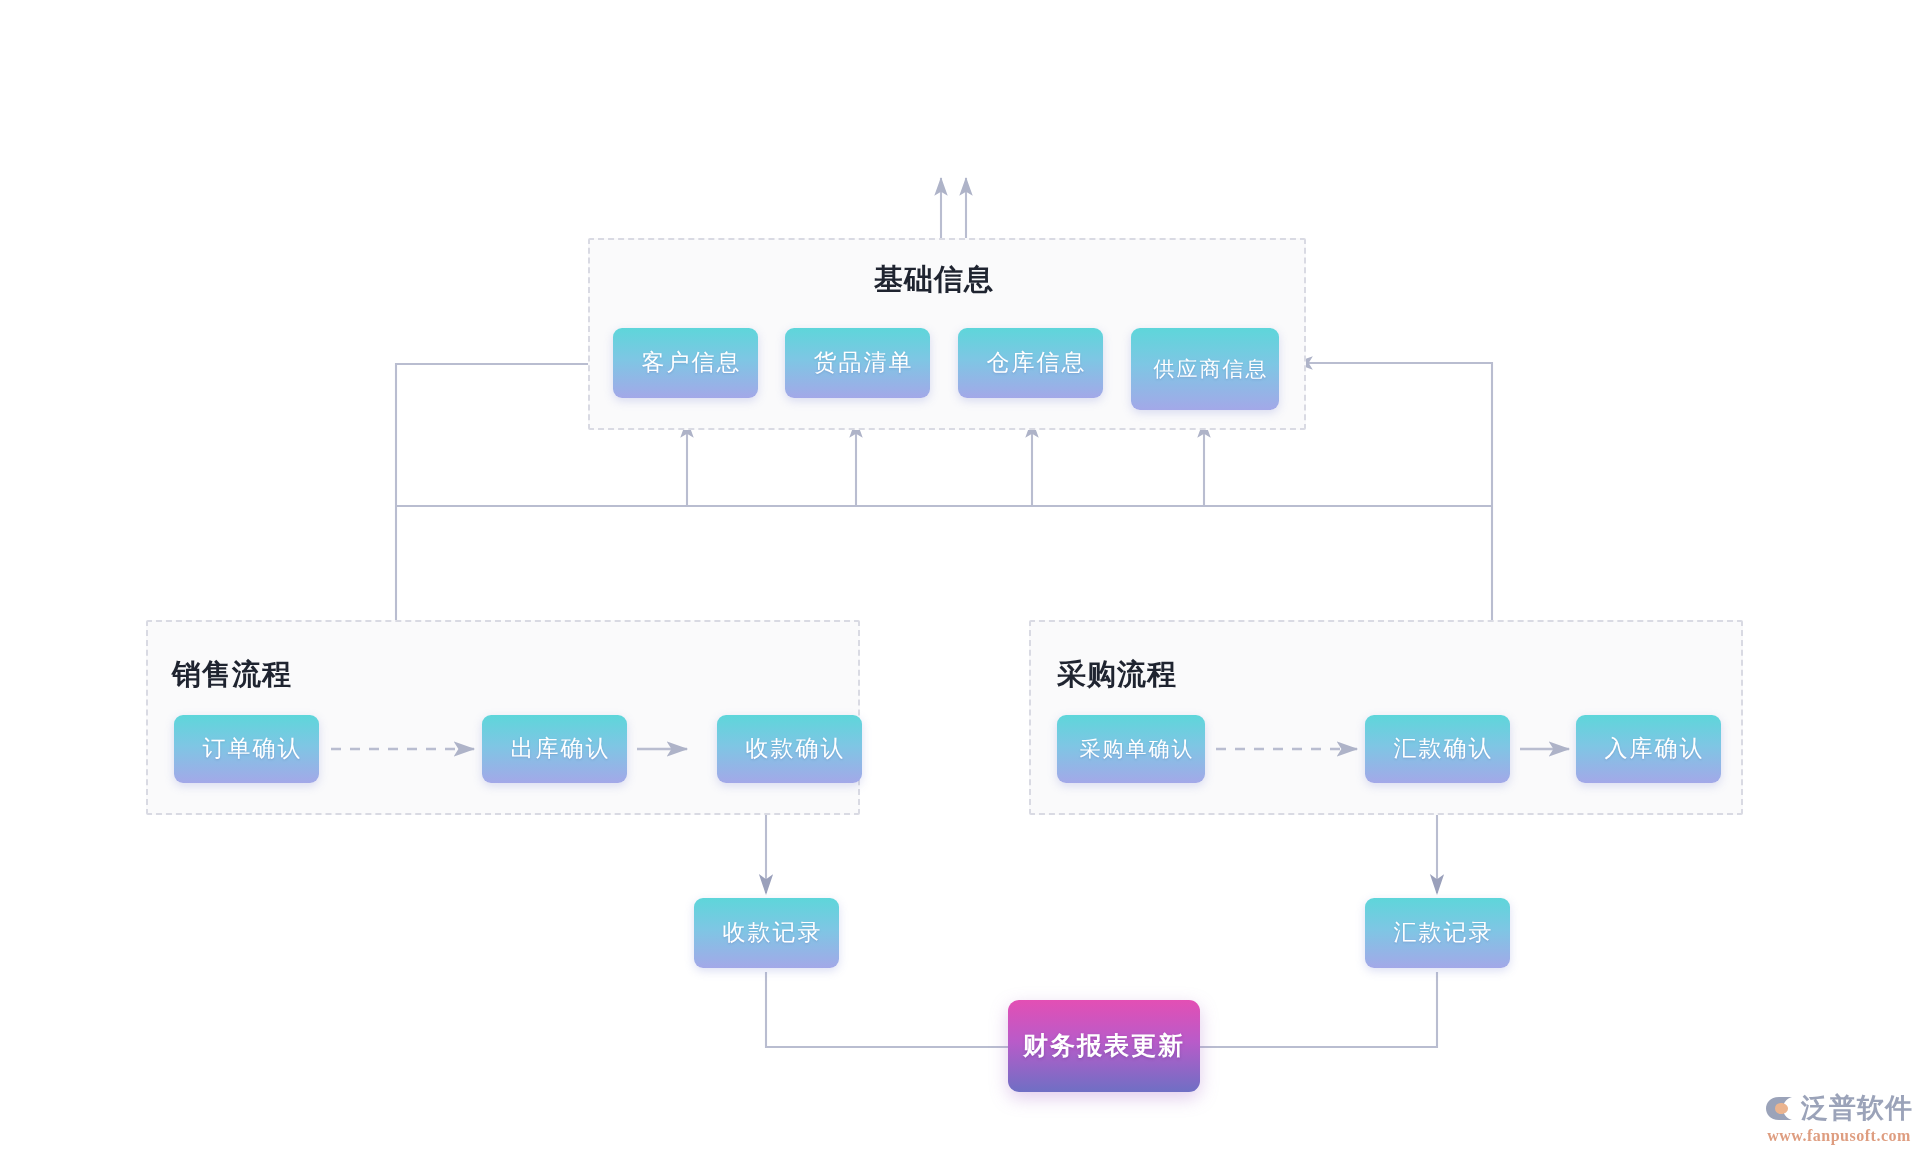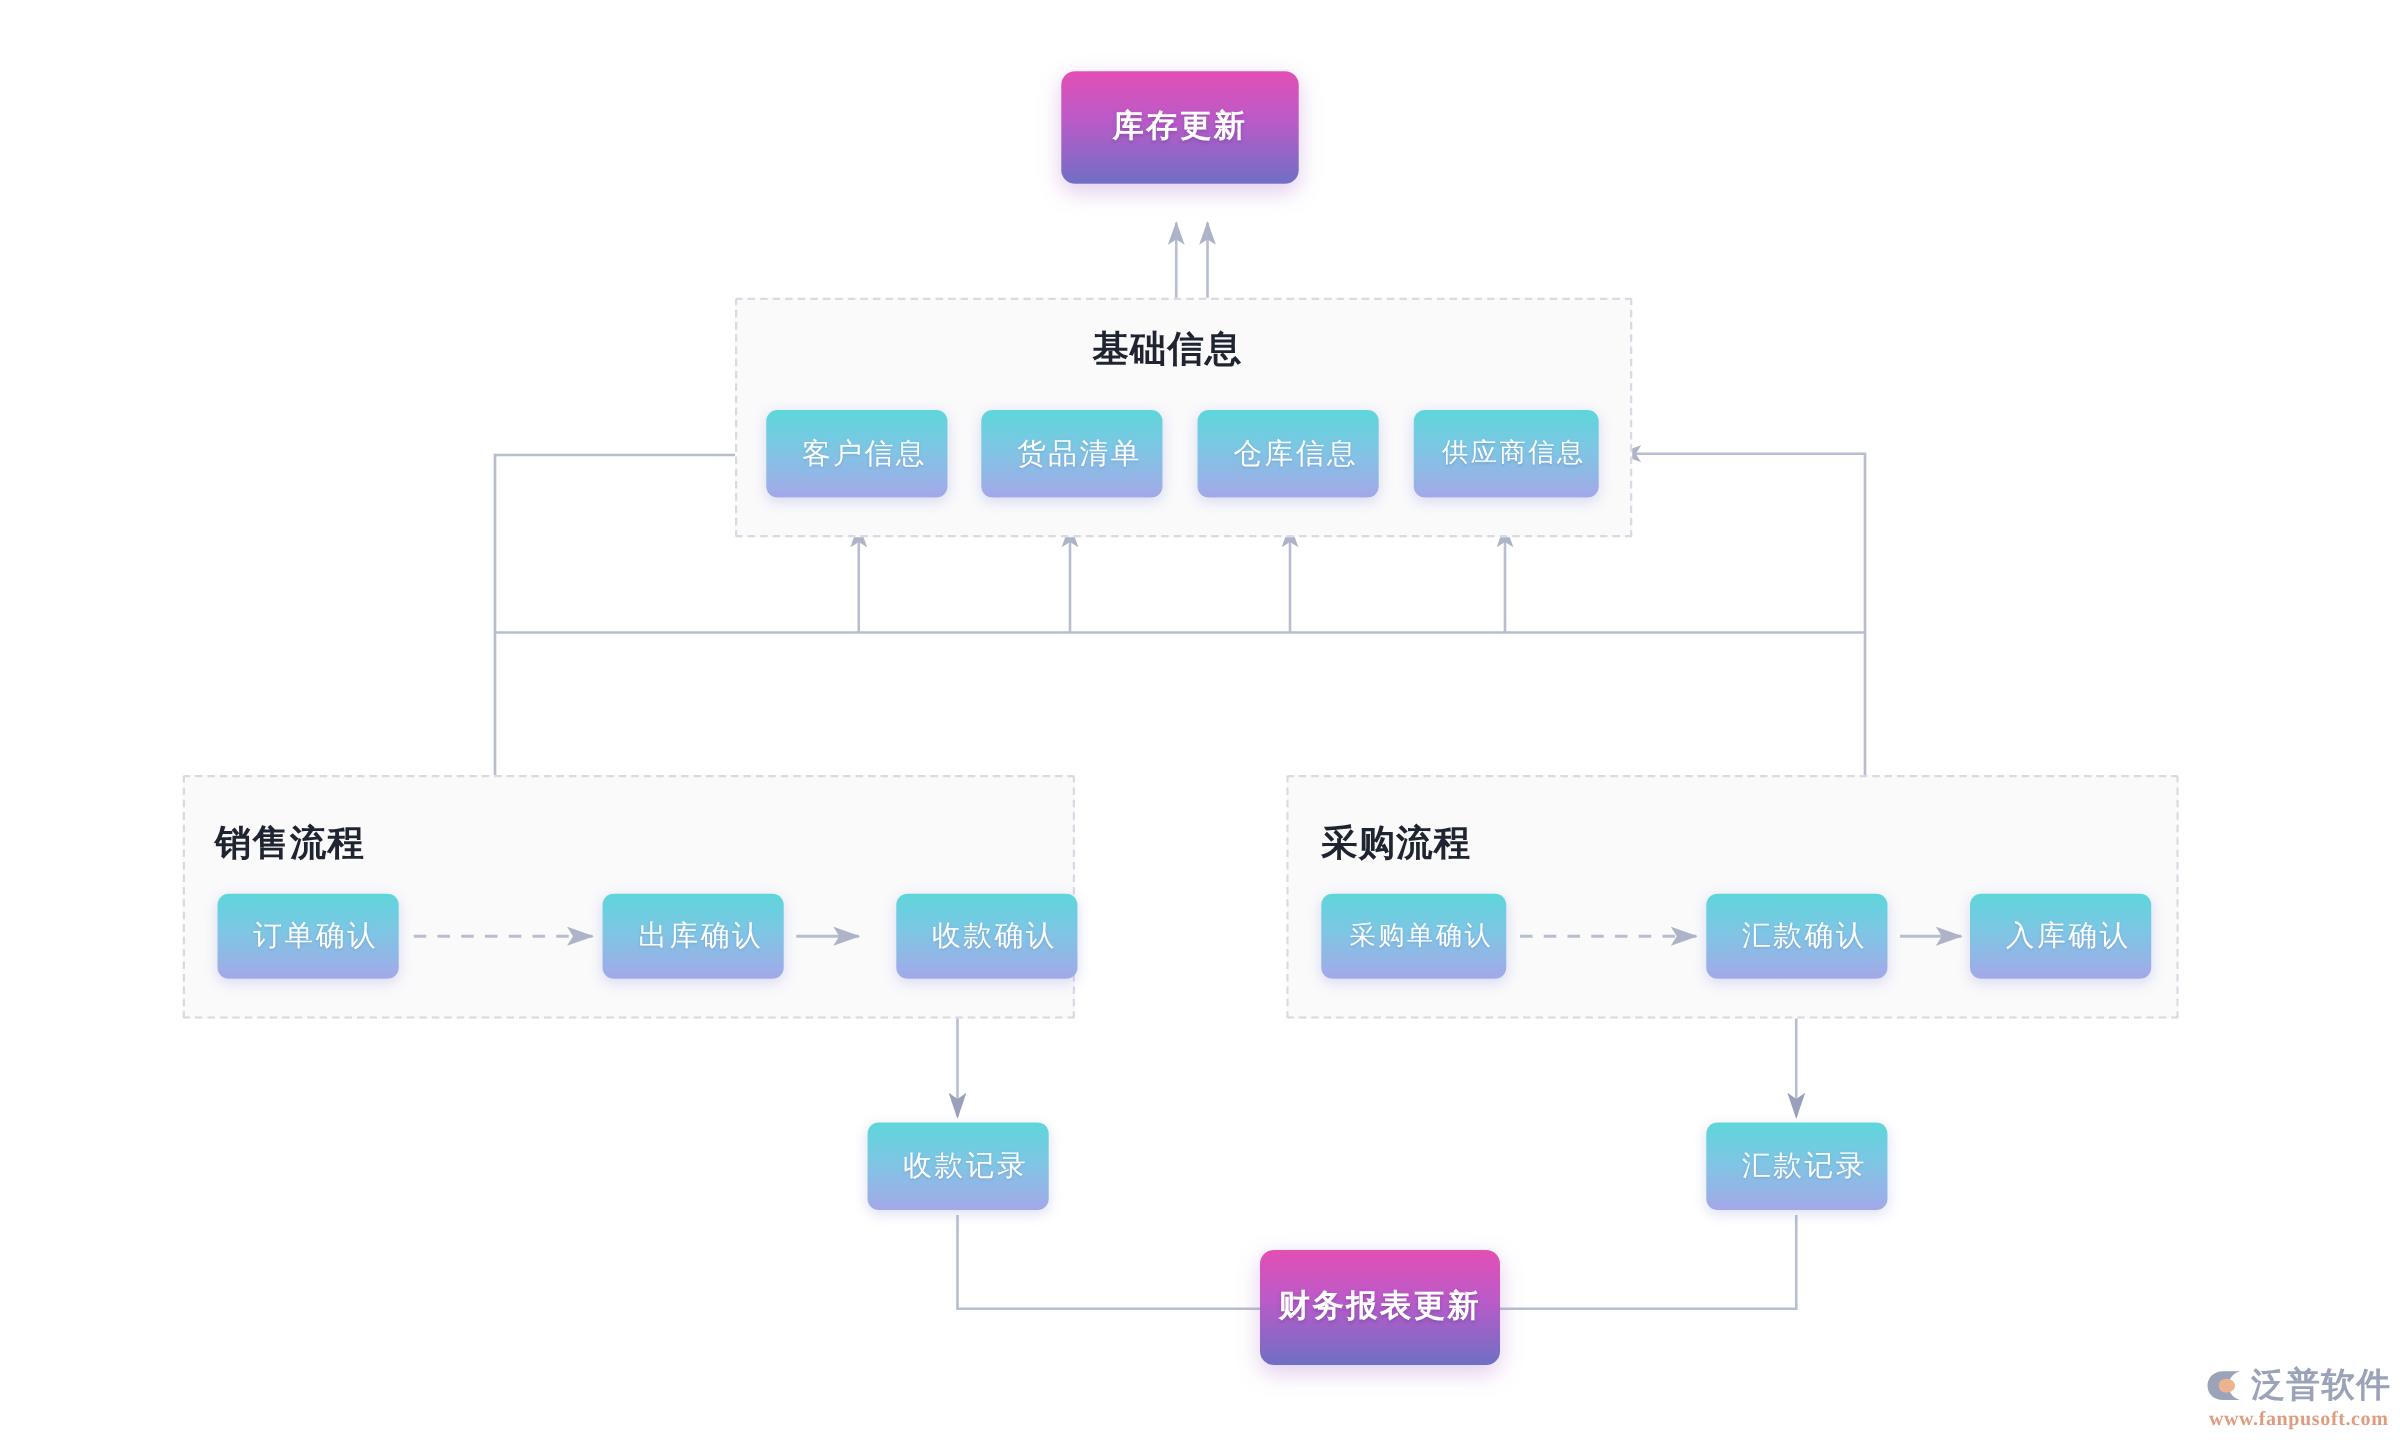--- a/index.html
+++ b/index.html
@@ -119,29 +119,28 @@
       <line x1="766" y1="790" x2="766" y2="893" marker-end="url(#ahs)"></line>
 
       <line x1="1437" y1="790" x2="1437" y2="893" marker-end="url(#ahs)"></line>
 
       <path d="M 766 972 L 766 1047 L 1010 1047"></path>
 
       <path d="M 1437 972 L 1437 1047 L 1200 1047"></path>
     </g>
   </svg>
 
-  <div class="node magenta" style="left:849px; top:57px; width:190px; height:90px;">库存更新</div>
 
   <div class="group" style="left:588px; top:238px; width:718px; height:192px;"></div>
   <div class="group-title" style="left:874px; top:260px;">基础信息</div>
 
   <div class="node teal" style="left:613px; top:328px; width:145px; height:70px;">客户信息</div>
   <div class="node teal" style="left:785px; top:328px; width:145px; height:70px;">货品清单</div>
   <div class="node teal" style="left:958px; top:328px; width:145px; height:70px;">仓库信息</div>
-  <div class="node teal" style="left:1131px; top:328px; width:148px; height:70px; font-size:21px;">供应商信息</div>
+  <div class="node teal" style="left:1131px; top:328px; width:148px; height:82px; font-size:21px;">供应商信息</div>
 
   <div class="group" style="left:146px; top:620px; width:714px; height:195px;"></div>
   <div class="group-title" style="left:172px; top:655px;">销售流程</div>
 
   <div class="node teal" style="left:174px; top:715px; width:145px; height:68px;text-align:right;">订单确认</div>
   <div class="node teal" style="left:482px; top:715px; width:145px; height:68px;">出库确认</div>
   <div class="node teal" style="left:694px; top:715px; width:145px; height:68px;margin-left:23px;">收款确认</div>
 
   <div class="group" style="left:1029px; top:620px; width:714px; height:195px;"></div>
   <div class="group-title" style="left:1057px; top:655px;">采购流程</div>

